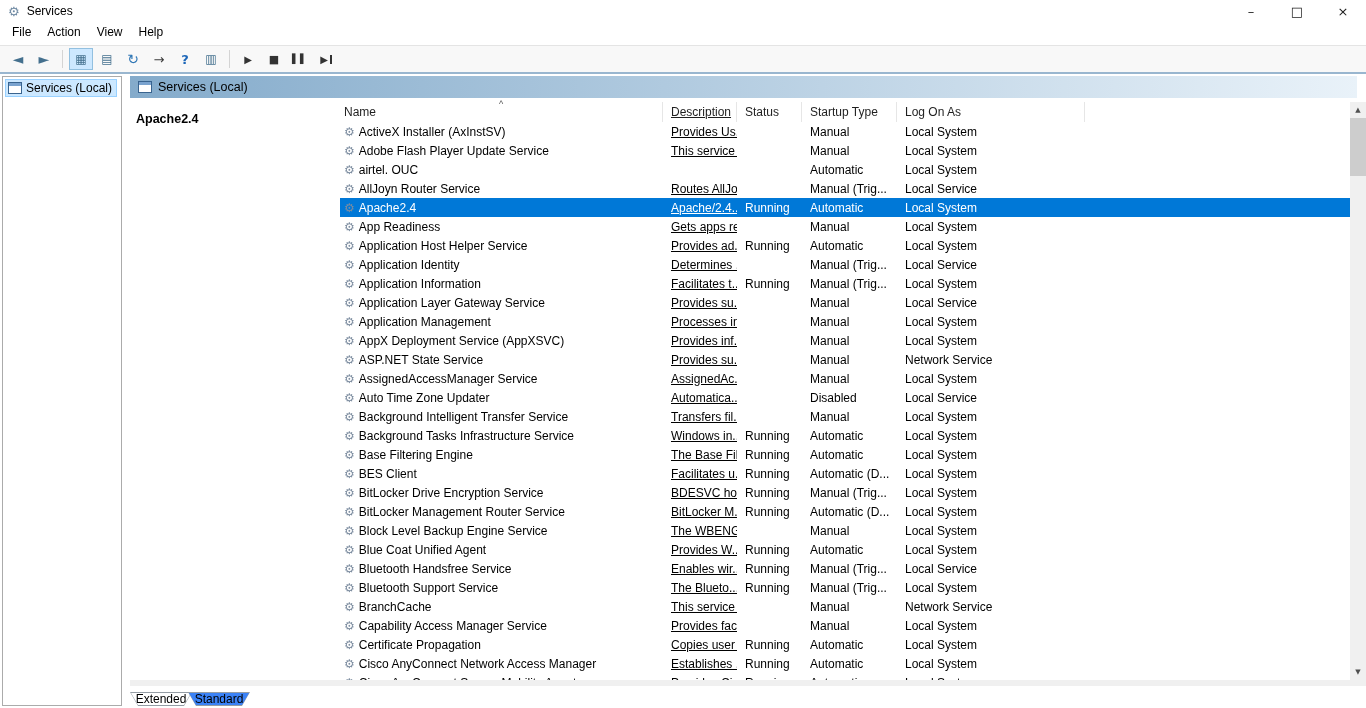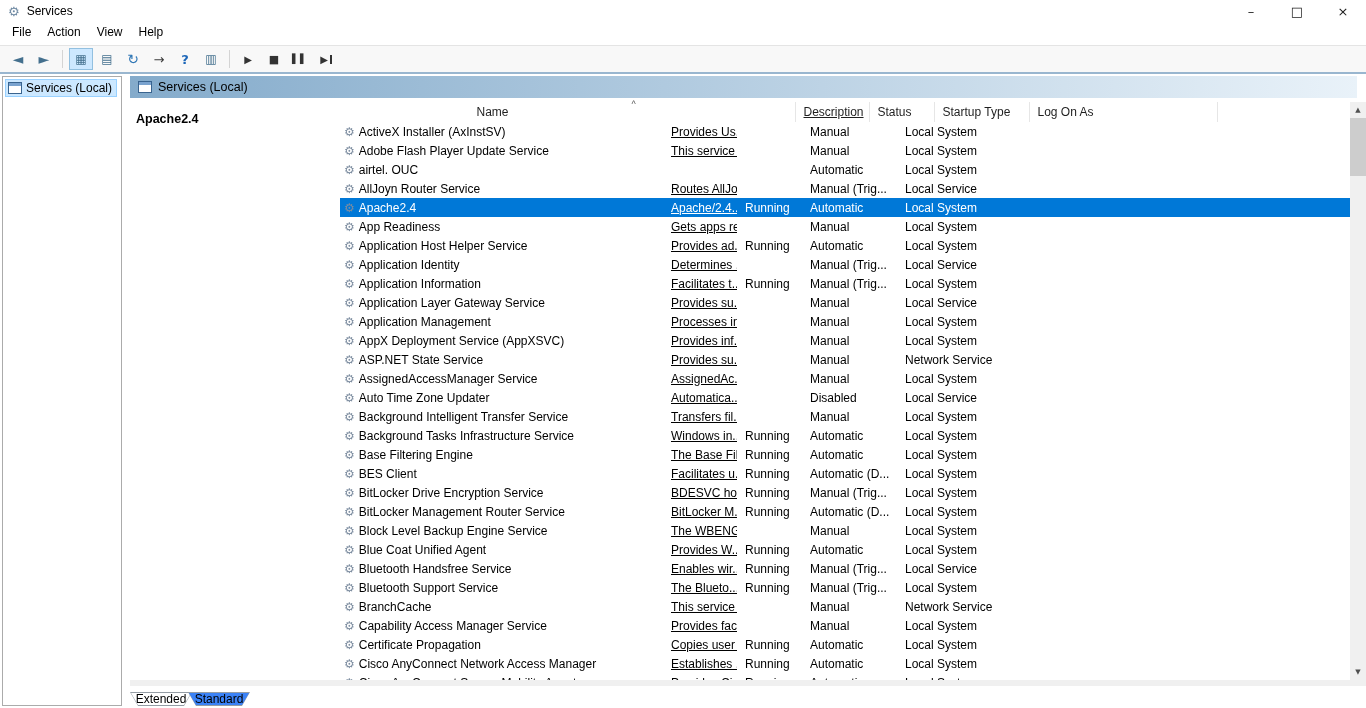--- a/index.html
+++ b/index.html
@@ -55,21 +55,21 @@
 
   
   .detail-pane { width:210px; flex:0 0 auto; padding:10px 8px 0 6px; overflow:hidden; }
   .detail-title { font-weight:bold; font-size:12.5px; }
   .detail-links { margin-top:19px; line-height:15px; }
   .detail-links a { color:var(--link,#2257c4); text-decoration:underline; cursor:pointer; }
   .detail-desc { margin-top:30px; line-height:15px; }
 
   
   .list-pane { flex:1; min-width:0; display:flex; flex-direction:column; }
-  .list-header { height:20px; display:flex; flex:0 0 auto; background:#fff;justify-content:center; }
+  .list-header { height:20px; display:flex; flex:0 0 auto; background:#fff; }
   .hcell { position:relative; display:flex; align-items:center; padding-left:8px;
            border-right:1px solid #e6e6e6; white-space:nowrap; color:#1f1f1f; }
   .sort { position:absolute; top:-3px; left:50%; transform:translateX(-50%); font-size:9px; color:#555; }
   .list-body { flex:1; overflow:hidden; }
   .lrow { height:19px; display:flex; align-items:center; }
   .lrow.selected { background:var(--selection,#0078d7); color:var(--selection_text,#fff); }
   .cell { height:100%; display:flex; align-items:center; padding-left:8px; overflow:hidden; white-space:nowrap; }
   .col-0 { width:323px; padding-left:4px; }
   .col-1 { width:74px;text-decoration:underline; }
   .col-2 { width:65px; }

